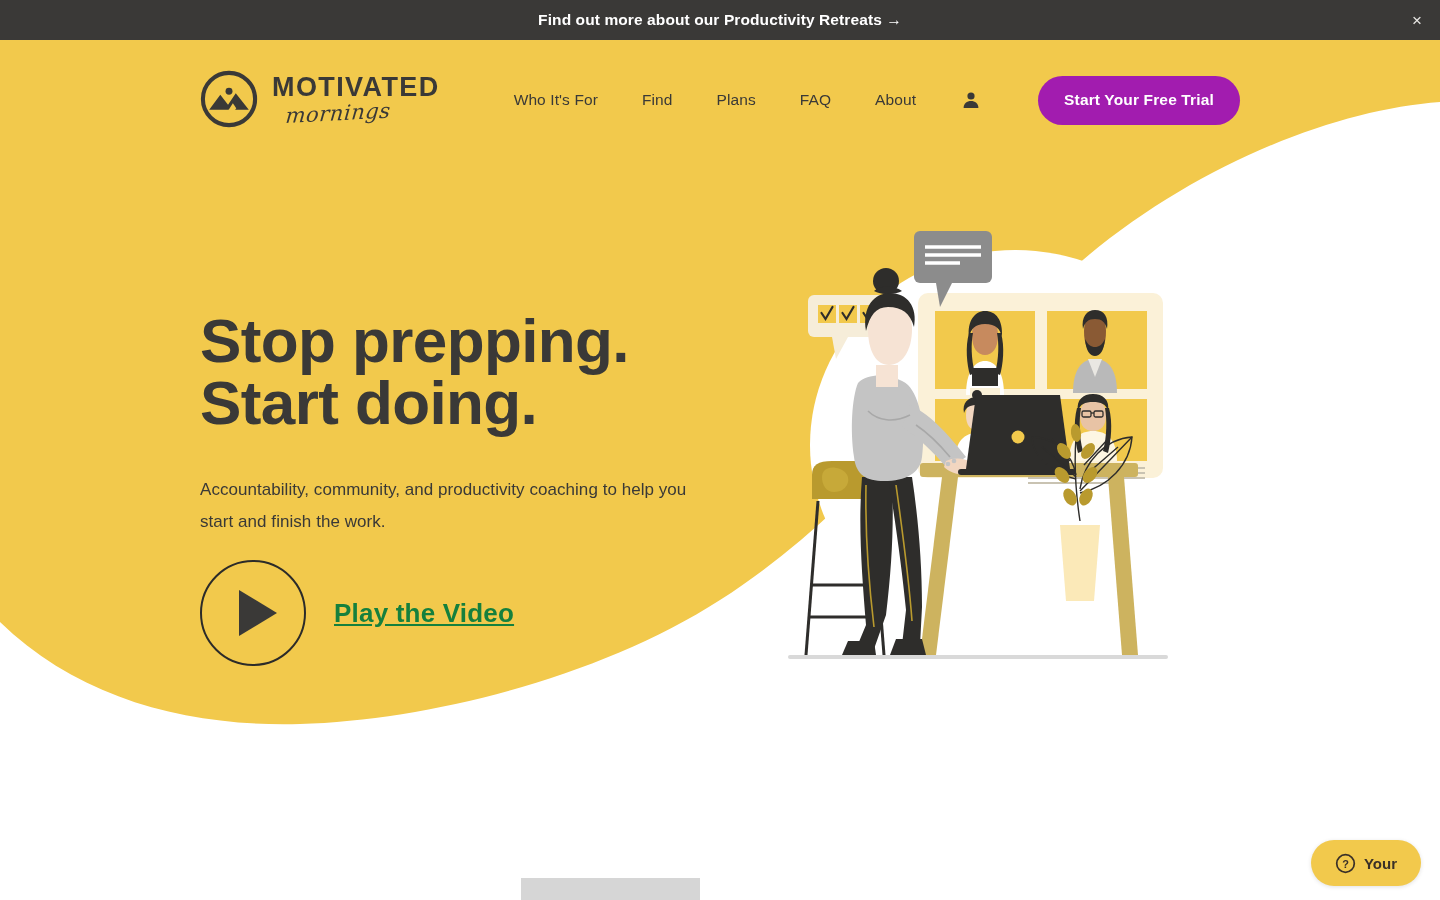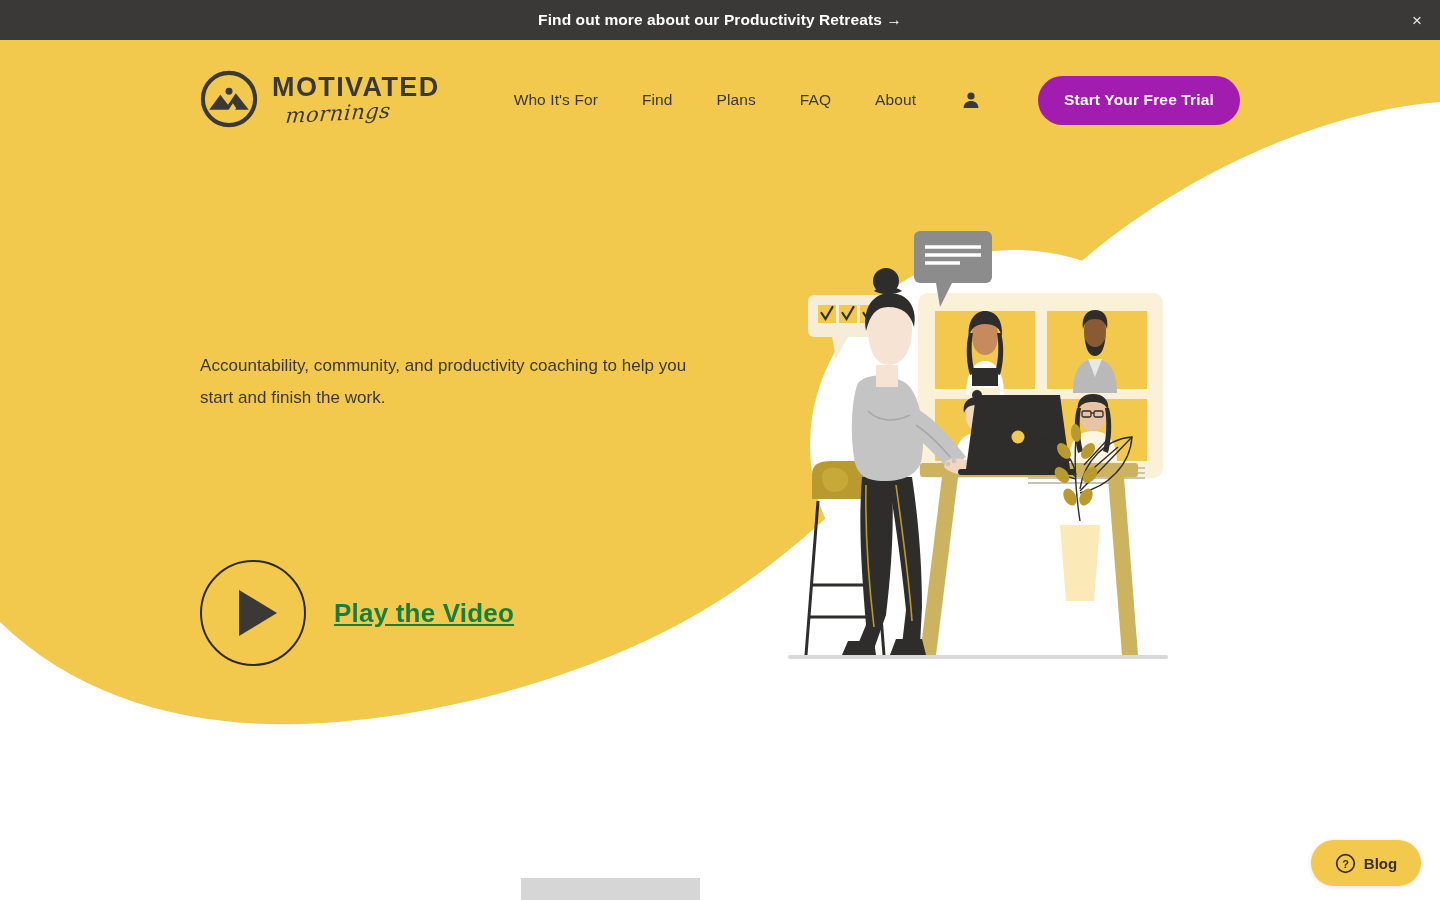--- a/index.html
+++ b/index.html
@@ -180,20 +180,24 @@
       <svg class="nav-account" viewBox="0 0 18 18">
         <circle cx="9" cy="5" r="3.6" fill="#3a3937"></circle>
         <path d="M1.6,17 C1.6,12.3 5,10 9,10 C13,10 16.4,12.3 16.4,17 Z" fill="#3a3937"></path>
       </svg>
 
       <button class="cta-btn">Start Your Free Trial</button>
     </nav>
   </div>
 
   <div class="hero-copy">
+    <h1 class="hero-title">
+      <span>Stop prepping.</span>
+      <span class="l2">Start doing.</span>
+    </h1>
     <p class="hero-sub">Accountability, community, and productivity coaching to help you start and finish the work.</p>
   </div>
 
   <div class="play-row">
     <span class="play-circle">
       <span class="play-tri"></span>
     </span>
     <span class="play-label">Play the Video</span>
   </div>
 
@@ -349,16 +353,16 @@
     </g>
   </svg>
 
   <div class="bottom-block"></div>
 
   <div class="help-widget">
     <svg class="help-icon" viewBox="0 0 22 22">
       <circle cx="11" cy="11" r="9.2" fill="none" stroke="#3a3028" stroke-width="1.8"></circle>
       <text x="11" y="15.4" text-anchor="middle" font-size="11.5" font-weight="700" font-family="Liberation Sans, sans-serif" fill="#3a3028">?</text>
     </svg>
-    <span class="help-label">Blog</span>
+    <span class="help-label">Your</span>
   </div>
 
 </div>
 
 </body></html>

